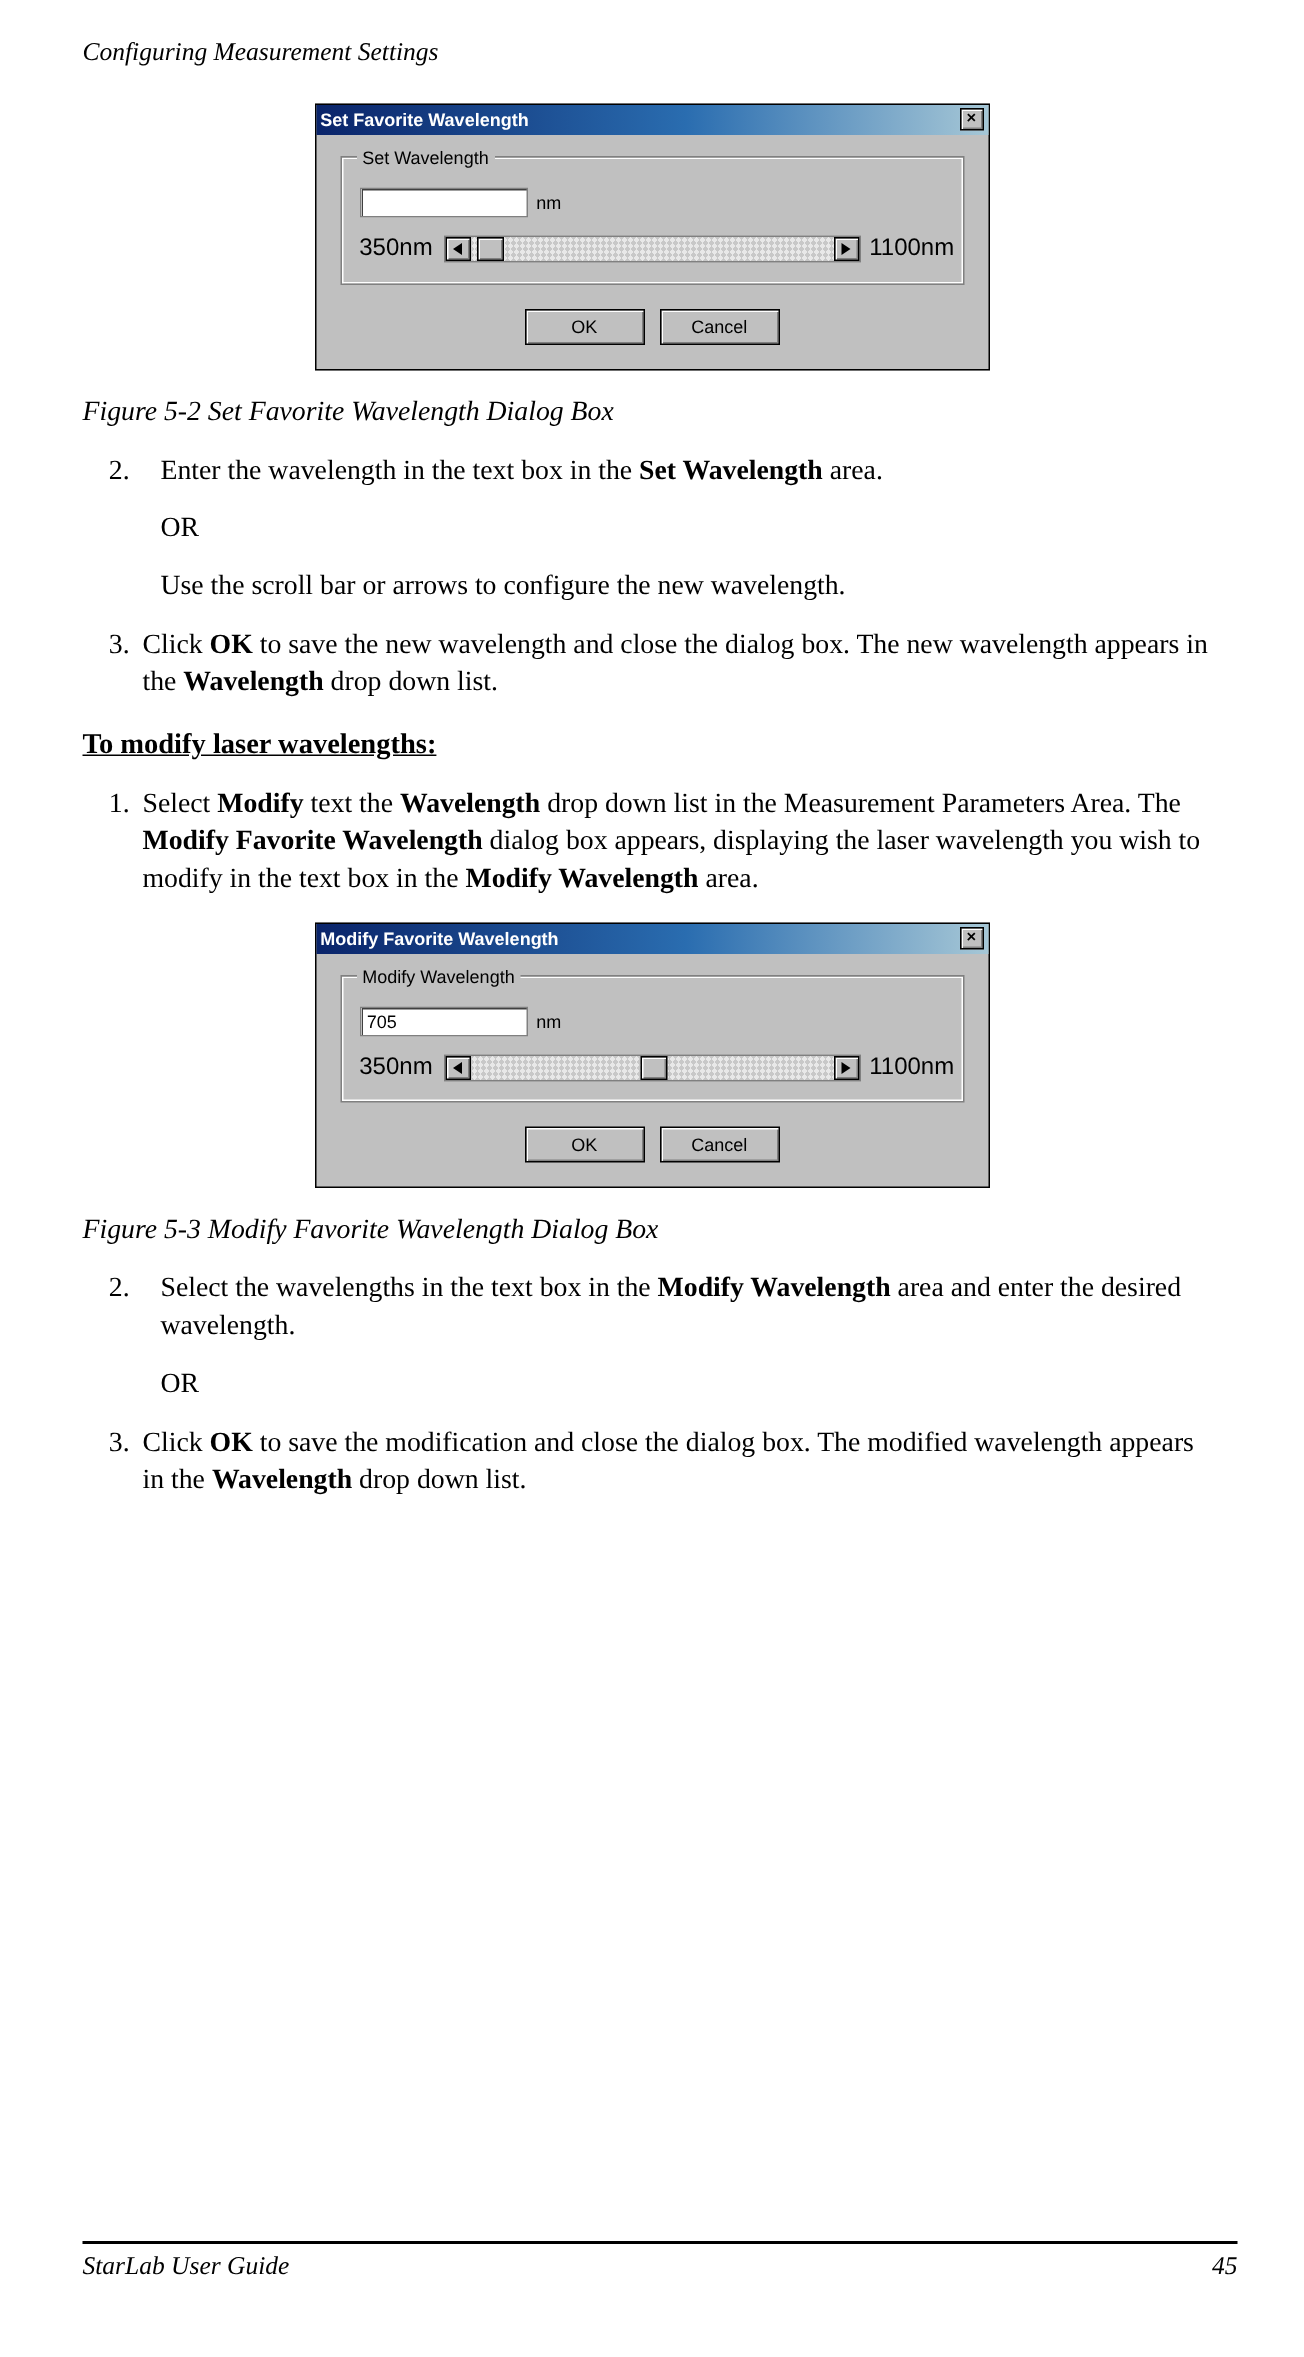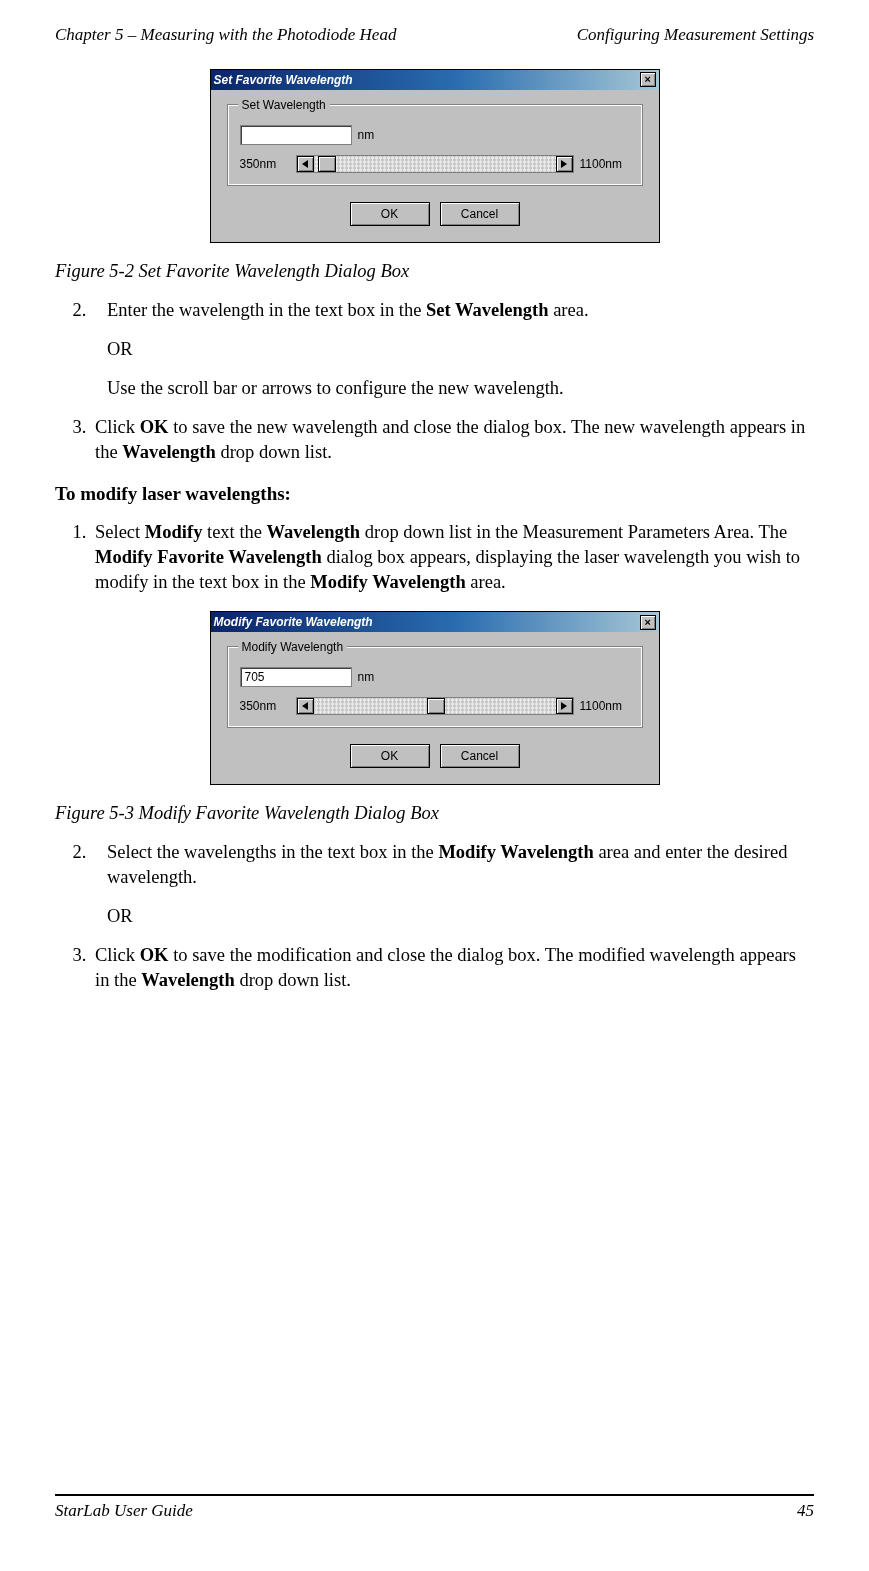--- a/index.html
+++ b/index.html
@@ -24,42 +24,41 @@
     margin-bottom: 22px;
   }
   .caption {
     text-align: left;
     font-style: italic;
     margin: 16px 0 14px;
   }
   ol.steps { margin: 0 0 16px 0; padding-left: 36px; }
   ol.steps > li { padding-left: 4px; margin-bottom: 14px; }
   ol.steps p { margin: 0 0 14px 12px; }
-  .h3 { font-weight: bold; margin: 10px 0 14px 0; font-size: 19px; }
+  .h3 { font-weight: bold; margin: 10px 0 14px 0; font-size: 19px; text-decoration: underline; }
 
   .dialog-wrap { display: flex; justify-content: center; margin-top: 4px; }
   .dialog {
     border: 1px solid #000;
     background: #c0c0c0;
     width: 450px;
     font-family: "MS Sans Serif", Tahoma, Arial, sans-serif;
     font-size: 12px;
     color: #000;
   }
   .titlebar {
     display: flex;
     align-items: center;
     justify-content: space-between;
     padding: 2px 3px;
     background: linear-gradient(to right, #0a246a, #2a6db0 55%, #a6c7d6);
     color: #fff;
     font-weight: bold;
     font-size: 12px;
     height: 20px;
-    font-style: italic;
   }
   .closebtn {
     width: 16px;
     height: 15px;
     background: #c0c0c0;
     border: 1px solid #000;
     box-shadow: inset 1px 1px 0 #fff, inset -1px -1px 0 #808080;
     color: #000;
     font-family: Arial, sans-serif;
     font-weight: bold;
@@ -99,21 +98,21 @@
     background: #fff;
     font-family: inherit;
     font-size: 12px;
     padding: 1px 4px;
   }
   .row-scroll {
     display: flex;
     align-items: center;
     gap: 6px;
   }
-  .edge-label { font-size: 12px; width: 50px; }
+  .edge-label { font-size: 16px; width: 50px; }
   .edge-right { text-align: left; }
   .scrollbar {
     flex: 1;
     height: 18px;
     display: flex;
     align-items: stretch;
     border: 1px solid #808080;
     box-shadow: inset -1px -1px 0 #fff;
     background: #d8d8d8;
   }
@@ -165,36 +164,35 @@
     background:#c0c0c0;
     border:1px solid #000;
     box-shadow: inset 1px 1px 0 #fff, inset -1px -1px 0 #808080;
     font-family: inherit;
     font-size: 12px;
     cursor: default;
   }
   .footer {
     position: absolute;
     left: 55px;
-    right: 55px;
+    right: 44px;
     bottom: 48px;
     border-top: 2.5px solid #000;
     padding-top: 4px;
     display: flex;
     justify-content: space-between;
     font-style: italic;
     font-size: 17px;
     align-items: flex-end;
   }
 </style>
 </head>
 <body>
 
 <div class="header">
-  <span>Chapter 5 – Measuring with the Photodiode Head</span>
   <span>Configuring Measurement Settings</span>
 </div>
 
 <div class="dialog-wrap">
   <div class="dialog">
     <div class="titlebar">
       <span>Set Favorite Wavelength</span>
       <div class="closebtn">×</div>
     </div>
     <div class="dlgbody">

